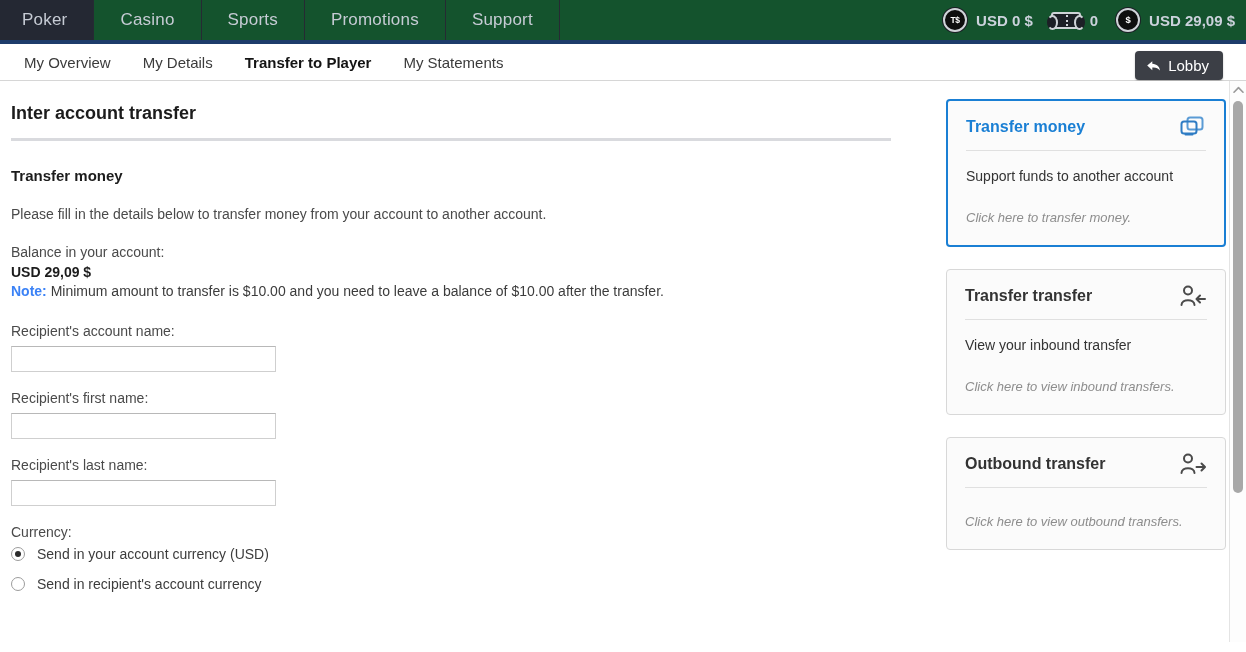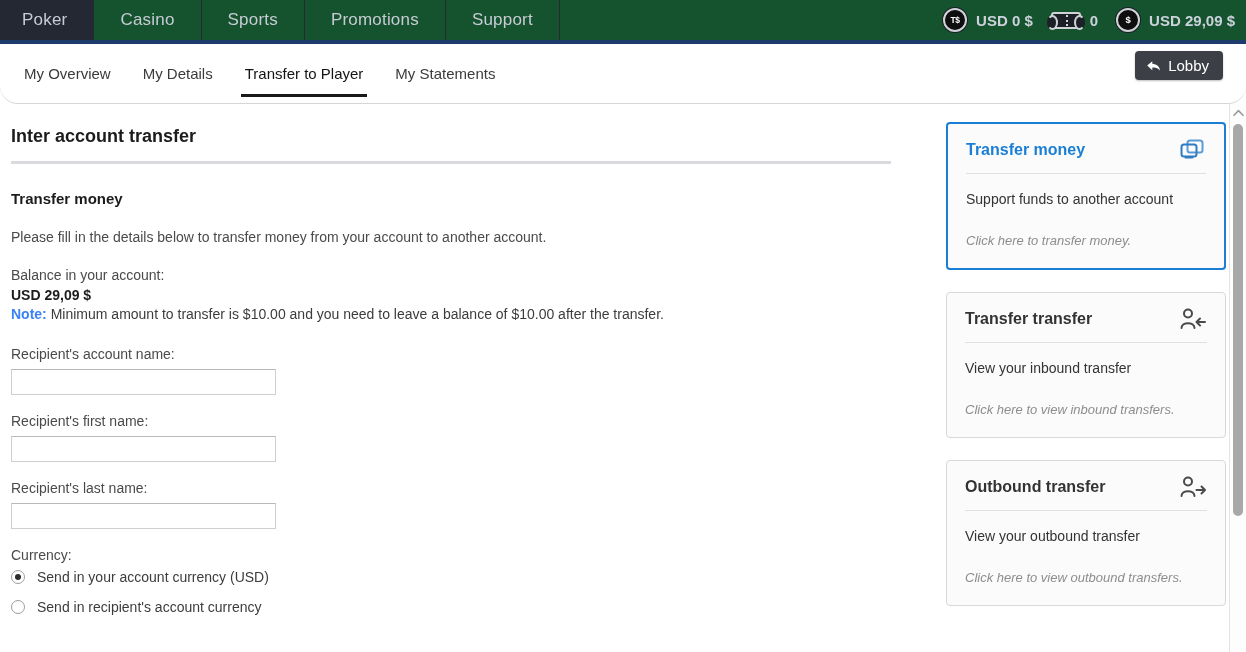--- a/index.html
+++ b/index.html
@@ -72,39 +72,38 @@
   .ticket::before { left: -6px; border-left-color: transparent; }
   .ticket::after  { right: -6px; border-right-color: transparent; }
   .ticket-perf {
     position: absolute; left: 50%; top: 1px; bottom: 1px;
     width: 0; border-left: 2px dotted #cfd3d8;
   }
 
   
   .tabbar {
     position: relative;
-    height: 60px;
+    height: 37px;
     background: #ffffff;
     border-bottom: 1px solid #d6d6d6;
     display: flex;
     align-items: center;
     padding-left: 8px;
-    border-radius: 18px;
   }
   .tab {
     position: relative;
     height: 47px;
     display: flex; align-items: center;
     padding: 0 16px;
     font-size: 15px;
     color: #3b3b3b;
     cursor: pointer;
     user-select: none;
   }
-  .tab.active { color: #141414; font-weight: normal; }
+  .tab.active { color: #141414; font-weight: bold; }
   .tab.active::after {
     content: "";
     position: absolute; left: 12px; right: 12px; bottom: 0;
     height: 3px; background: #1a1a1a;
   }
   .lobby-btn {
     position: absolute; right: 23px; top: 7px;
     height: 29px;
     background: #3c3f46;
     color: #ffffff;
@@ -371,21 +370,20 @@
 
     <div class="card">
       <div class="card-head">
         <span class="card-title">Outbound transfer</span>
         <svg width="28" height="24" viewBox="0 0 28 24">
           <circle cx="9" cy="6.5" r="4" fill="none" stroke="#4a4a4a" stroke-width="2"></circle>
           <path d="M2.5 21 C2.5 14.5 15.5 14.5 15.5 21" fill="none" stroke="#4a4a4a" stroke-width="2" stroke-linecap="round"></path>
           <path d="M17.5 15 L25.5 15 M22.5 11.5 L26 15 L22.5 18.5" fill="none" stroke="#4a4a4a" stroke-width="2" stroke-linecap="round" stroke-linejoin="round"></path>
         </svg>
       </div>
-      <p class="card-desc">View your outbound transfer</p>
       <p class="card-hint">Click here to view outbound transfers.</p>
     </div>
 
   </div>
 
   <div class="scrollbar">
     <div class="sb-arrow">
       <svg width="11" height="8" viewBox="0 0 11 8">
         <path d="M1 6.2 L5.5 1.6 L10 6.2" fill="none" stroke="#9a9a9a" stroke-width="1.6" stroke-linecap="round" stroke-linejoin="round"></path>
       </svg>

